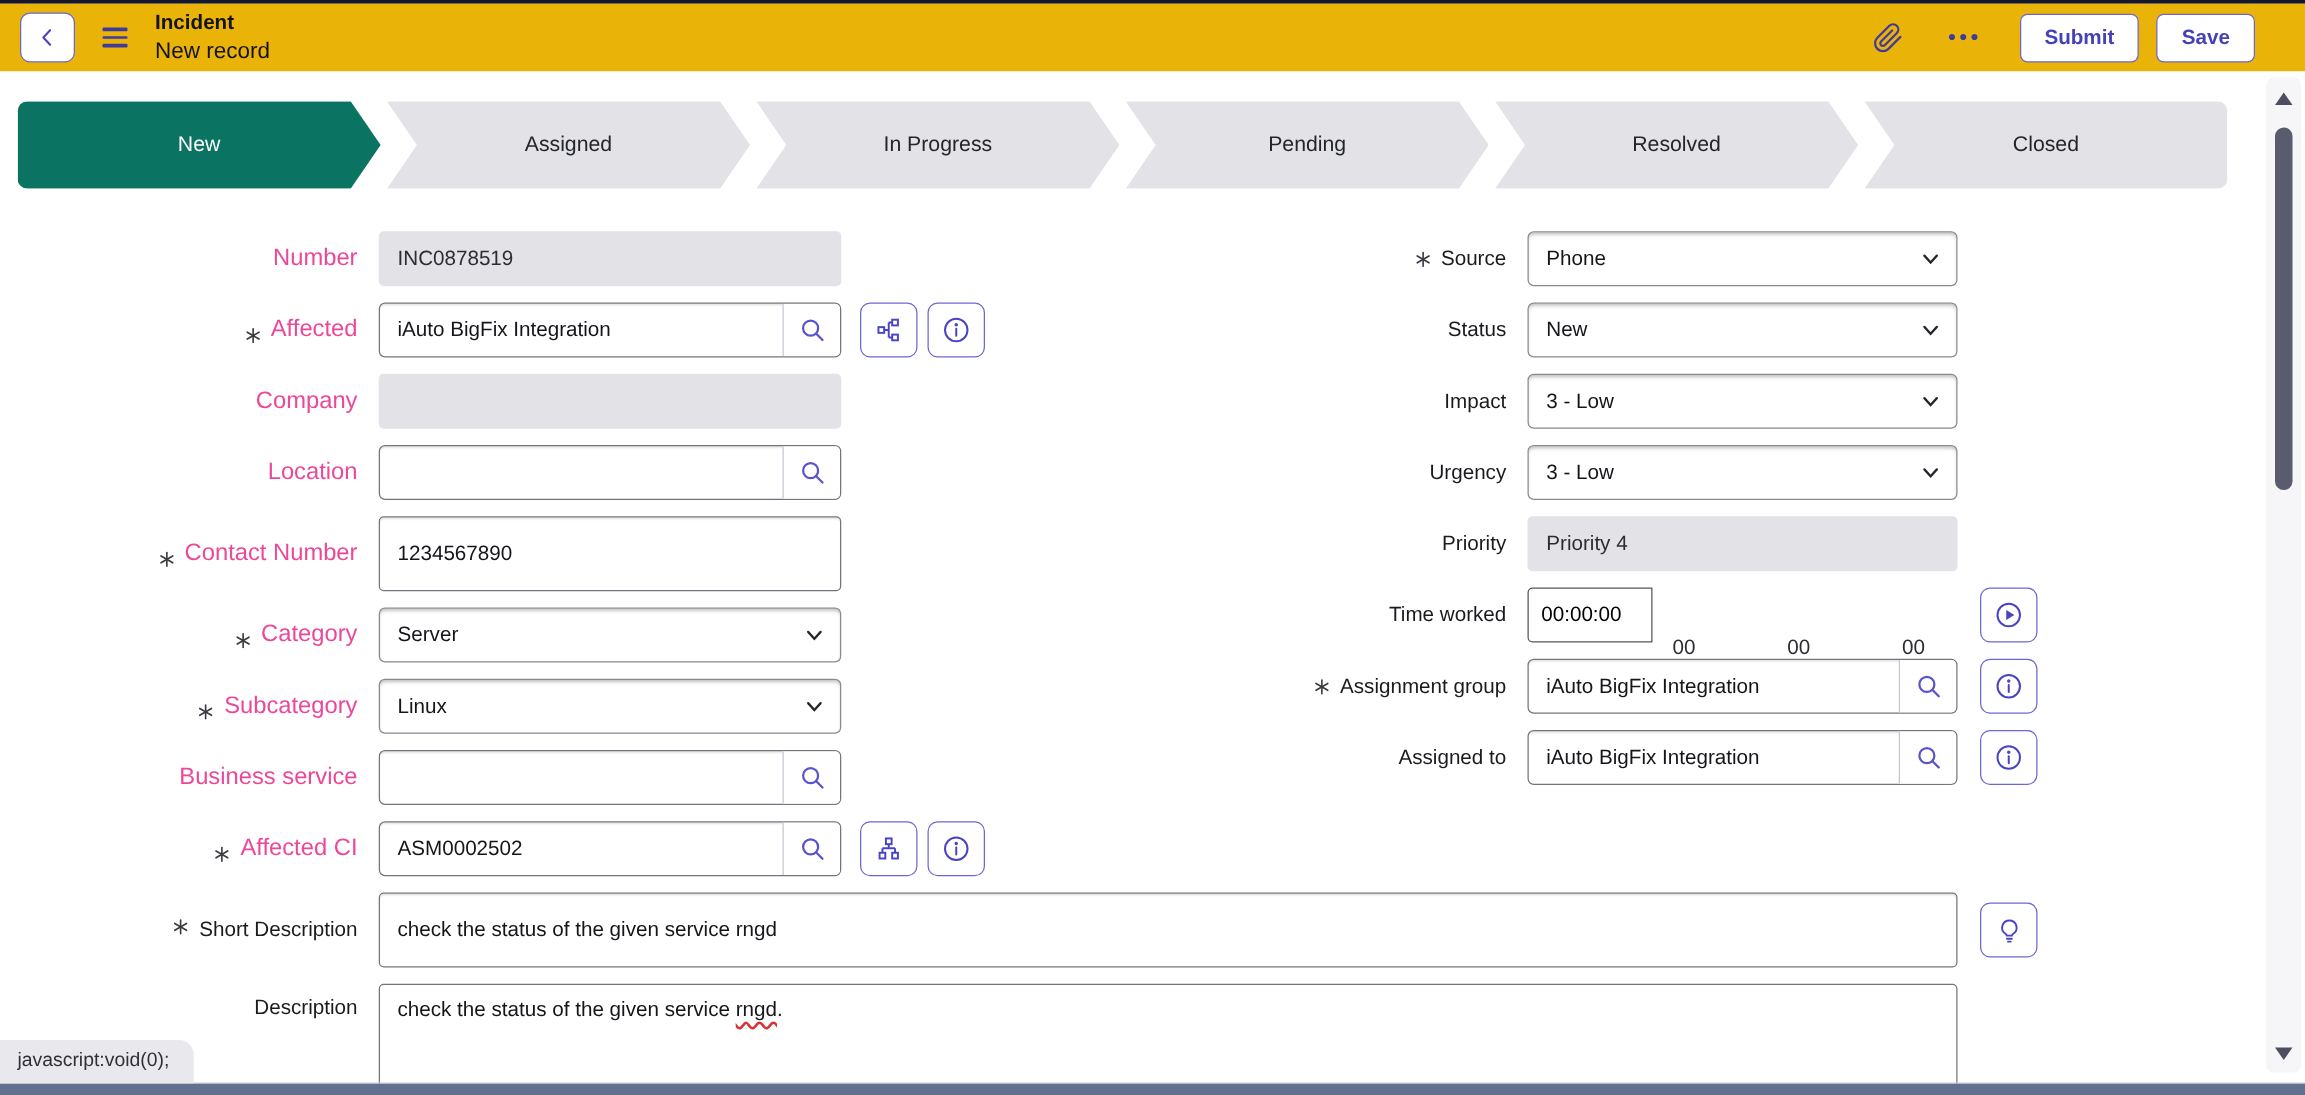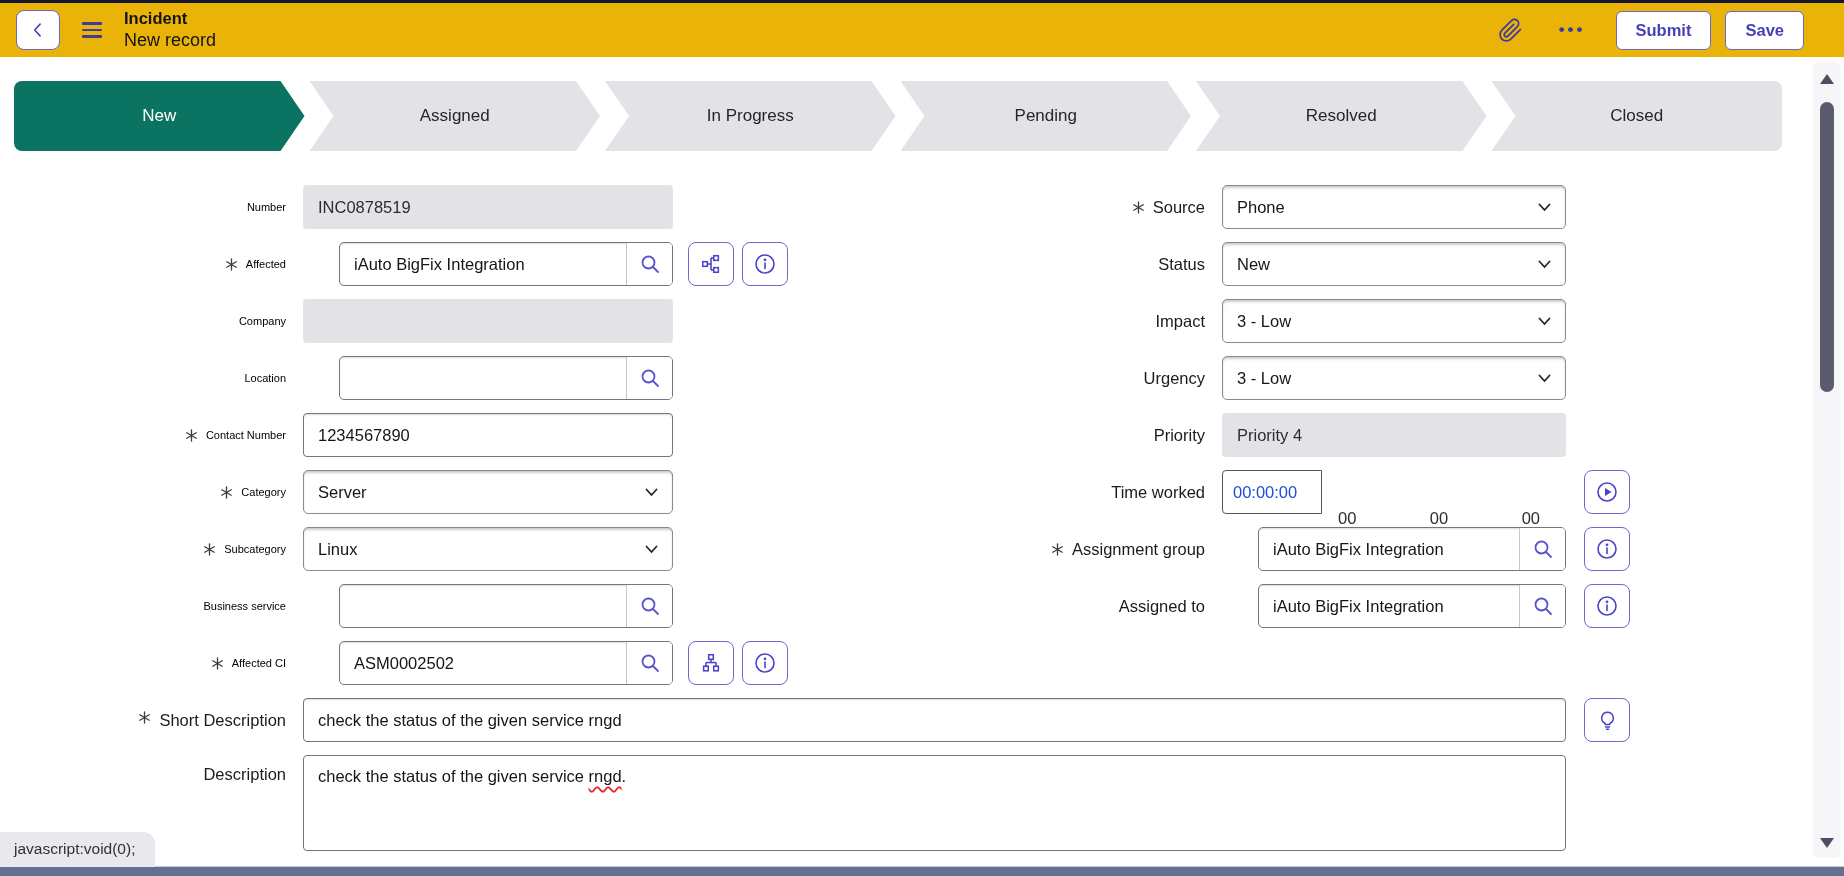--- a/index.html
+++ b/index.html
@@ -34,53 +34,53 @@
                 border-radius:8px 0 0 8px; }
   .step.last { clip-path: polygon(0 0, 100% 0, 100% 100%, 0 100%, 24px 50%); border-radius:0 8px 8px 0; }
   .step.active { background:#0b7361; color:#fff; font-weight:400; }
 
   
   .form { padding:0; }
   .columns { display:flex; align-items:flex-start; }
   .col-left  { width:800px; display:flex; flex-direction:column; gap:13px; }
   .col-right { width:1044px; display:flex; flex-direction:column; gap:13px; }
   .row { display:flex; align-items:center; min-height:44px; }
-  .llabel { width:286px; display:flex; align-items:flex-start; justify-content:flex-end; gap:8px;
-            margin-right:17px; font-size:11px; color:#000000; }
+  .llabel { width:286px; display:flex; align-items:flex-end; justify-content:flex-end; gap:8px;
+            margin-right:17px; font-size:19px; color:#ec4899; }
   .rlabel { width:405px; display:flex; align-items:center; justify-content:flex-end; gap:8px;
             margin-right:17px; font-size:16.5px; color:#1b1b1f; }
   .flabel { width:286px; display:flex; align-items:flex-start; justify-content:flex-end; gap:8px;
             margin-right:17px; font-size:16.5px; color:#1b1b1f; }
   .lfield { width:370px; }
   .rfield { width:344px; }
   .ffield { width:1263px; }
   .icons { margin-left:15px; display:flex; gap:8px; }
   .icons-r { margin-left:18px; display:flex; gap:8px; }
 
   .readonly { height:44px; background:#e2e2e7; border-radius:4px; padding:0 15px; line-height:44px;
               font-size:16.5px; color:#2c2c32; overflow:hidden; white-space:nowrap; }
-  .text-input { width:100%; height:44px; background:#fff; border:1px solid #74747e; border-radius:4px;
+  .text-input { width:100%; height:60px; background:#fff; border:1px solid #74747e; border-radius:4px;
                 padding:0 14px; font-size:16.5px; color:#15151a; font-family:"Liberation Sans",sans-serif;
                 box-shadow: inset 0 2px 2px -1px rgba(0,0,0,0.14); outline:none; }
   .ref { display:flex; height:44px; border:1px solid #74747e; border-radius:5px; background:#fff;
-         overflow:hidden; box-shadow: inset 0 2px 2px -1px rgba(0,0,0,0.14); margin-left: 36px; }
+         overflow:hidden; box-shadow: inset 0 2px 2px -1px rgba(0,0,0,0.14); }
   .ref input { flex:1; min-width:0; border:none; outline:none; padding:0 14px; font-size:16.5px;
                color:#15151a; font-family:"Liberation Sans",sans-serif; background:transparent; }
   .ref .search-seg { width:46px; border-left:1px solid #c6c6cf; display:flex; align-items:center;
                      justify-content:center; cursor:pointer; background:#fff; }
   .select { height:44px; border:1px solid #858b91; border-radius:5px; background:#fff;
             box-shadow: inset 0 2.5px 3px -1px rgba(0,0,0,0.25);
             display:flex; align-items:center; justify-content:space-between; padding:0 14px;
             font-size:16.5px; color:#15151a; cursor:pointer; }
   .icon-btn { width:46px; height:44px; background:#fff; border:1px solid #6d68cf; border-radius:8px;
               display:flex; align-items:center; justify-content:center; cursor:pointer; }
 
   .timeworked { display:flex; width:344px; height:44px; }
   .tw-main { width:100px; height:44px; border:1px solid #55555e; border-radius:4px 0 0 4px;
-             padding:0 10px; font-size:16.5px; color:#1d4ed8; font-family:"Liberation Sans",sans-serif;
+             padding:0 10px; font-size:16.5px; color:#000000; font-family:"Liberation Sans",sans-serif;
              outline:none; background:#fff; }
   .tw-segs { flex:1; background:#e2e2e7; border-radius:0 4px 4px 0; display:flex; align-items:center;
              justify-content:space-between; padding:0 26px 0 16px; font-size:16.5px; color:#2c2c32;margin-top:48px; }
 
   .textarea { width:100%; height:96px; border:1px solid #74747e; border-radius:4px; background:#fff;
               padding:9px 14px; font-size:16.5px; color:#15151a; line-height:1.35; }
   .misspell { text-decoration: underline wavy #df2f2f; text-decoration-thickness:1.5px; text-underline-offset:4px; }
   .flabel-pad { padding-top:10px; }
 
   

